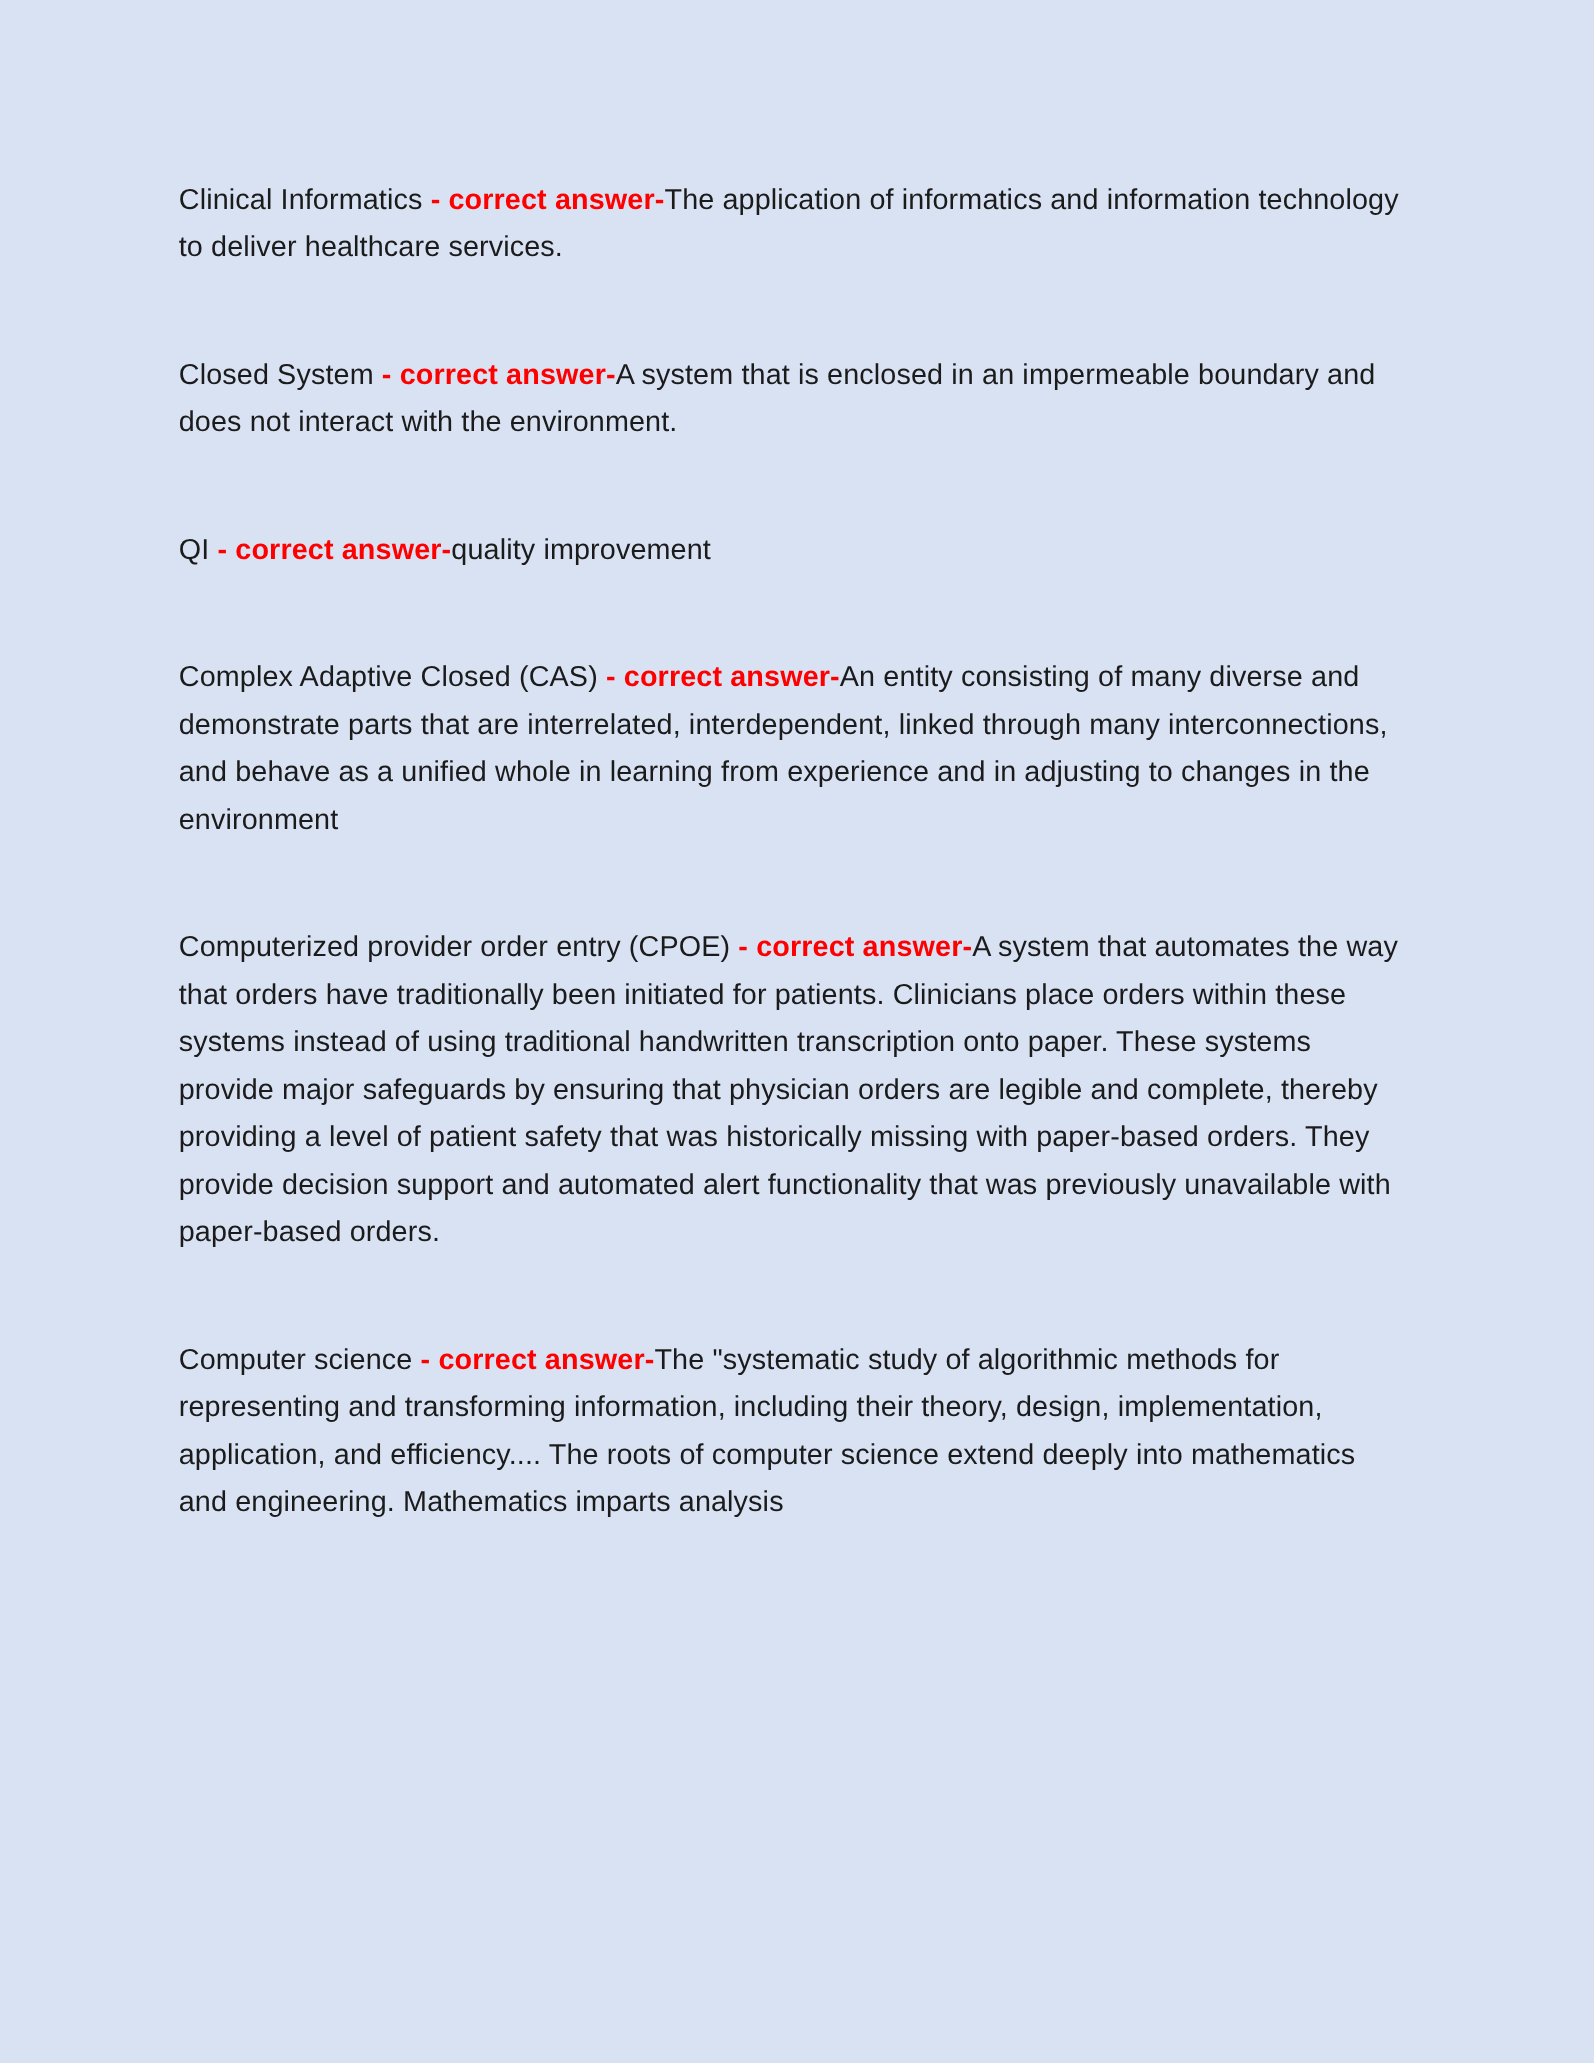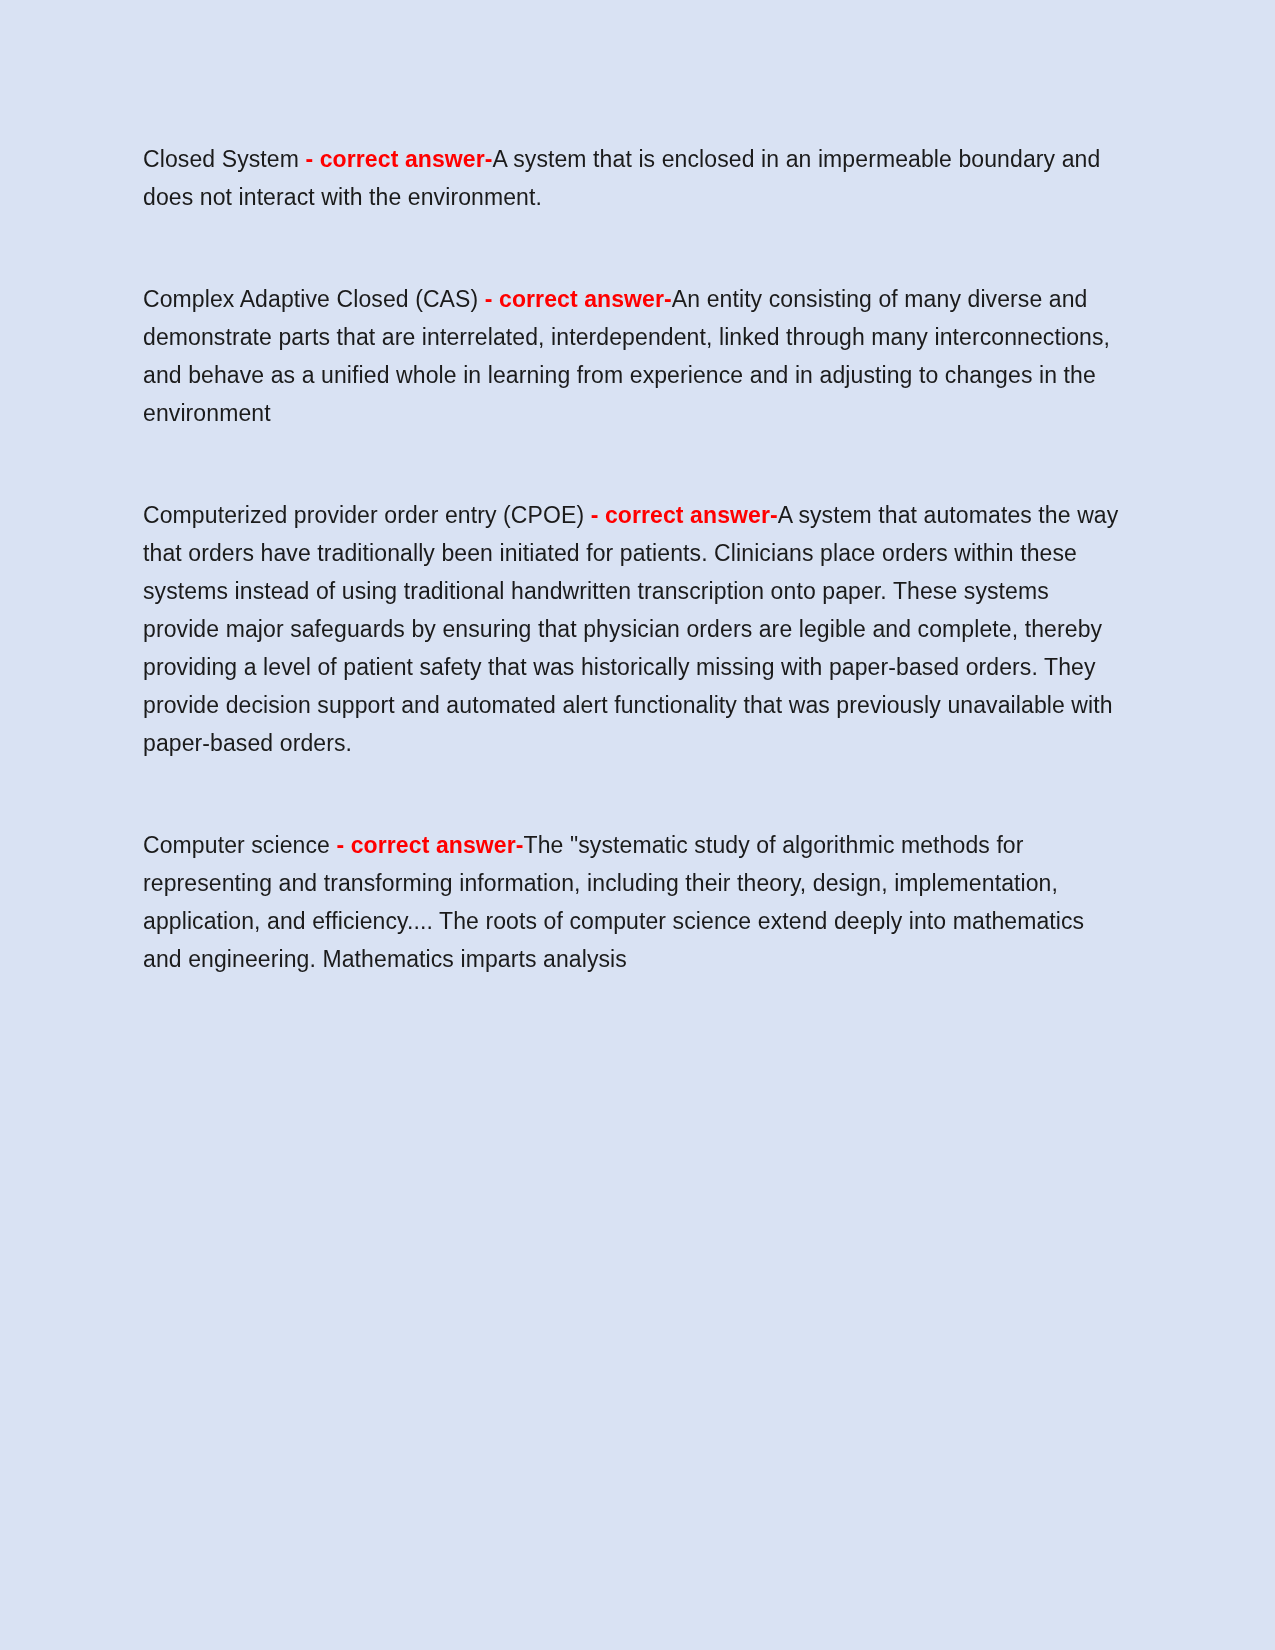--- a/index.html
+++ b/index.html
@@ -33,23 +33,25 @@
   .marker {
     color: #ff0000;
     font-weight: 700;
   }
 </style>
 </head>
 <body>
 
 <div class="page">
 
+  <p class="entry"><span class="term">Clinical Informatics</span> <span class="marker">- correct answer-</span><span class="definition">The application of informatics and information technology to deliver healthcare services.</span></p>
 
   <p class="entry"><span class="term">Closed System</span> <span class="marker">- correct answer-</span><span class="definition">A system that is enclosed in an impermeable boundary and does not interact with the environment.</span></p>
 
+  <p class="entry"><span class="term">QI</span> <span class="marker">- correct answer-</span><span class="definition">quality improvement</span></p>
 
   <p class="entry"><span class="term">Complex Adaptive Closed (CAS)</span> <span class="marker">- correct answer-</span><span class="definition">An entity consisting of many diverse and demonstrate parts that are interrelated, interdependent, linked through many interconnections, and behave as a unified whole in learning from experience and in adjusting to changes in the environment</span></p>
 
 
   <p class="entry"><span class="term">Computerized provider order entry (CPOE)</span> <span class="marker">- correct answer-</span><span class="definition">A system that automates the way that orders have traditionally been initiated for patients. Clinicians place orders within these systems instead of using traditional handwritten transcription onto paper. These systems provide major safeguards by ensuring that physician orders are legible and complete, thereby providing a level of patient safety that was historically missing with paper-based orders. They provide decision support and automated alert functionality that was previously unavailable with paper-based orders.</span></p>
 
   <p class="entry"><span class="term">Computer science</span> <span class="marker">- correct answer-</span><span class="definition">The "systematic study of algorithmic methods for representing and transforming information, including their theory, design, implementation, application, and efficiency.... The roots of computer science extend deeply into mathematics and engineering. Mathematics imparts analysis</span></p>
 
 </div>
 

